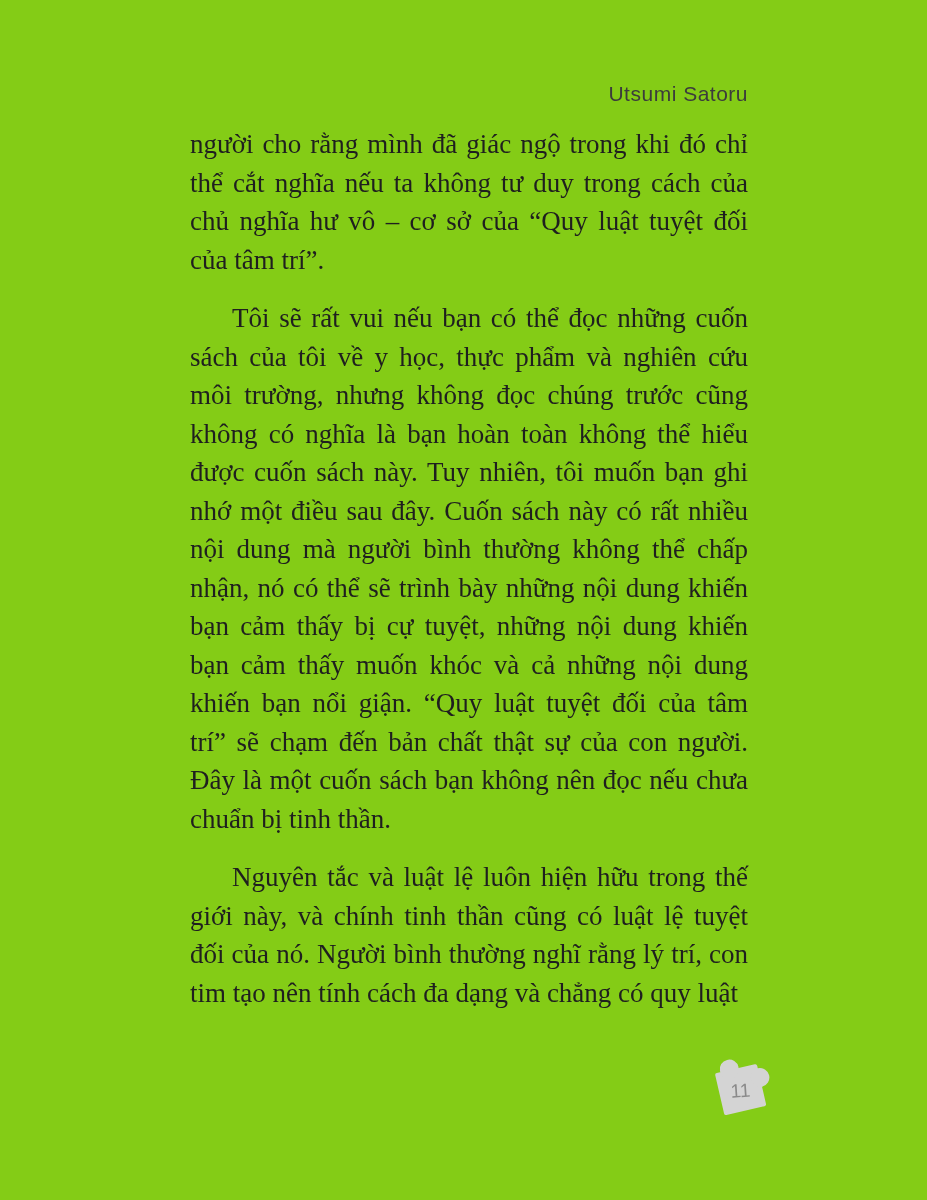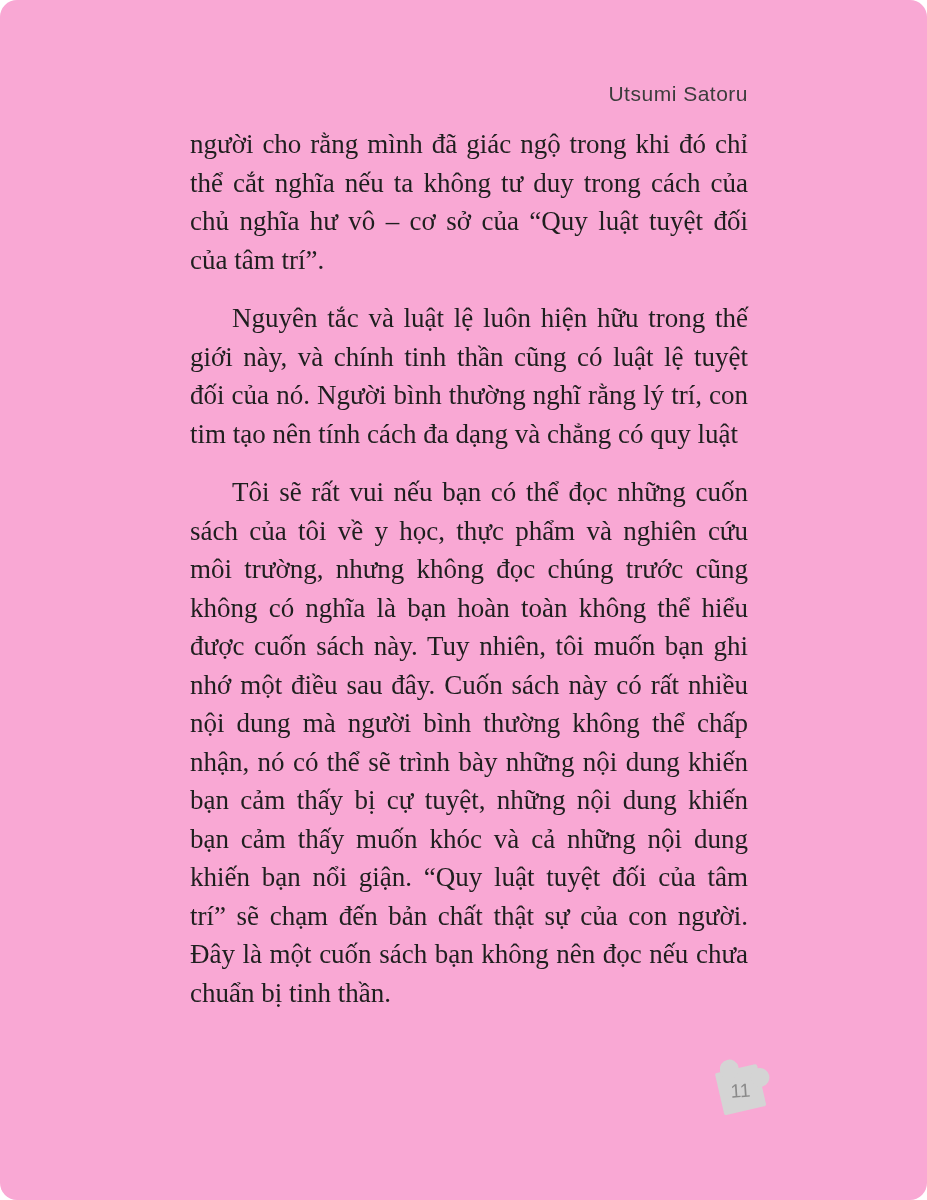--- a/index.html
+++ b/index.html
@@ -4,24 +4,23 @@
 <style>
   html, body {
     margin: 0;
     padding: 0;
     background: #ffffff;
   }
   .page {
     position: relative;
     width: 927px;
     height: 1200px;
-    background: #f9a8d4;
+    background: #84cc16;
     overflow: hidden;
     font-family: "Liberation Serif", "DejaVu Serif", serif;
-    border-radius: 17px;
   }
   .running-header {
     position: absolute;
     top: 82px;
     right: 179px;
     font-family: "Liberation Sans", "DejaVu Sans", sans-serif;
     font-size: 21px;
     letter-spacing: 0.5px;
     color: var(--header, #3c3c3c);
   }
@@ -68,40 +67,40 @@
   <div class="running-header">Utsumi Satoru</div>
 
   <div class="text-block" id="text-block">
       <div class="para">
         <div class="line first">người cho rằng mình đã giác ngộ trong khi đó chỉ</div>
         <div class="line">thể cắt nghĩa nếu ta không tư duy trong cách của</div>
         <div class="line">chủ nghĩa hư vô – cơ sở của “Quy luật tuyệt đối</div>
         <div class="line last">của tâm trí”.</div>
       </div>
       <div class="para indented">
-        <div class="line first">Nguyên tắc và luật lệ luôn hiện hữu trong thế</div>
-        <div class="line">giới này, và chính tinh thần cũng có luật lệ tuyệt</div>
-        <div class="line">đối của nó. Người bình thường nghĩ rằng lý trí, con</div>
-        <div class="line last">tim tạo nên tính cách đa dạng và chẳng có quy luật</div>
-      </div>
-      <div class="para indented">
         <div class="line first">Tôi sẽ rất vui nếu bạn có thể đọc những cuốn</div>
         <div class="line">sách của tôi về y học, thực phẩm và nghiên cứu</div>
         <div class="line">môi trường, nhưng không đọc chúng trước cũng</div>
         <div class="line">không có nghĩa là bạn hoàn toàn không thể hiểu</div>
         <div class="line">được cuốn sách này. Tuy nhiên, tôi muốn bạn ghi</div>
         <div class="line">nhớ một điều sau đây. Cuốn sách này có rất nhiều</div>
         <div class="line">nội dung mà người bình thường không thể chấp</div>
         <div class="line">nhận, nó có thể sẽ trình bày những nội dung khiến</div>
         <div class="line">bạn cảm thấy bị cự tuyệt, những nội dung khiến</div>
         <div class="line">bạn cảm thấy muốn khóc và cả những nội dung</div>
         <div class="line">khiến bạn nổi giận. “Quy luật tuyệt đối của tâm</div>
         <div class="line">trí” sẽ chạm đến bản chất thật sự của con người.</div>
         <div class="line">Đây là một cuốn sách bạn không nên đọc nếu chưa</div>
         <div class="line last">chuẩn bị tinh thần.</div>
+      </div>
+      <div class="para indented">
+        <div class="line first">Nguyên tắc và luật lệ luôn hiện hữu trong thế</div>
+        <div class="line">giới này, và chính tinh thần cũng có luật lệ tuyệt</div>
+        <div class="line">đối của nó. Người bình thường nghĩ rằng lý trí, con</div>
+        <div class="line last">tim tạo nên tính cách đa dạng và chẳng có quy luật</div>
       </div>
     </div>
 
   <div class="page-marker">
     <svg width="84" height="74" viewBox="0 0 84 74">
       <g transform="rotate(-13 41 39)">
         <rect x="19" y="18" width="43" height="43" rx="2" fill="var(--puzzle, #d4d4d4)"></rect>
         <circle cx="34" cy="17" r="9.5" fill="var(--puzzle, #d4d4d4)"></circle>
         <circle cx="62" cy="32" r="9.5" fill="var(--puzzle, #d4d4d4)"></circle>
         <text class="puzzle-number" x="40" y="47" text-anchor="middle" transform="rotate(9 40 41)">11</text>

